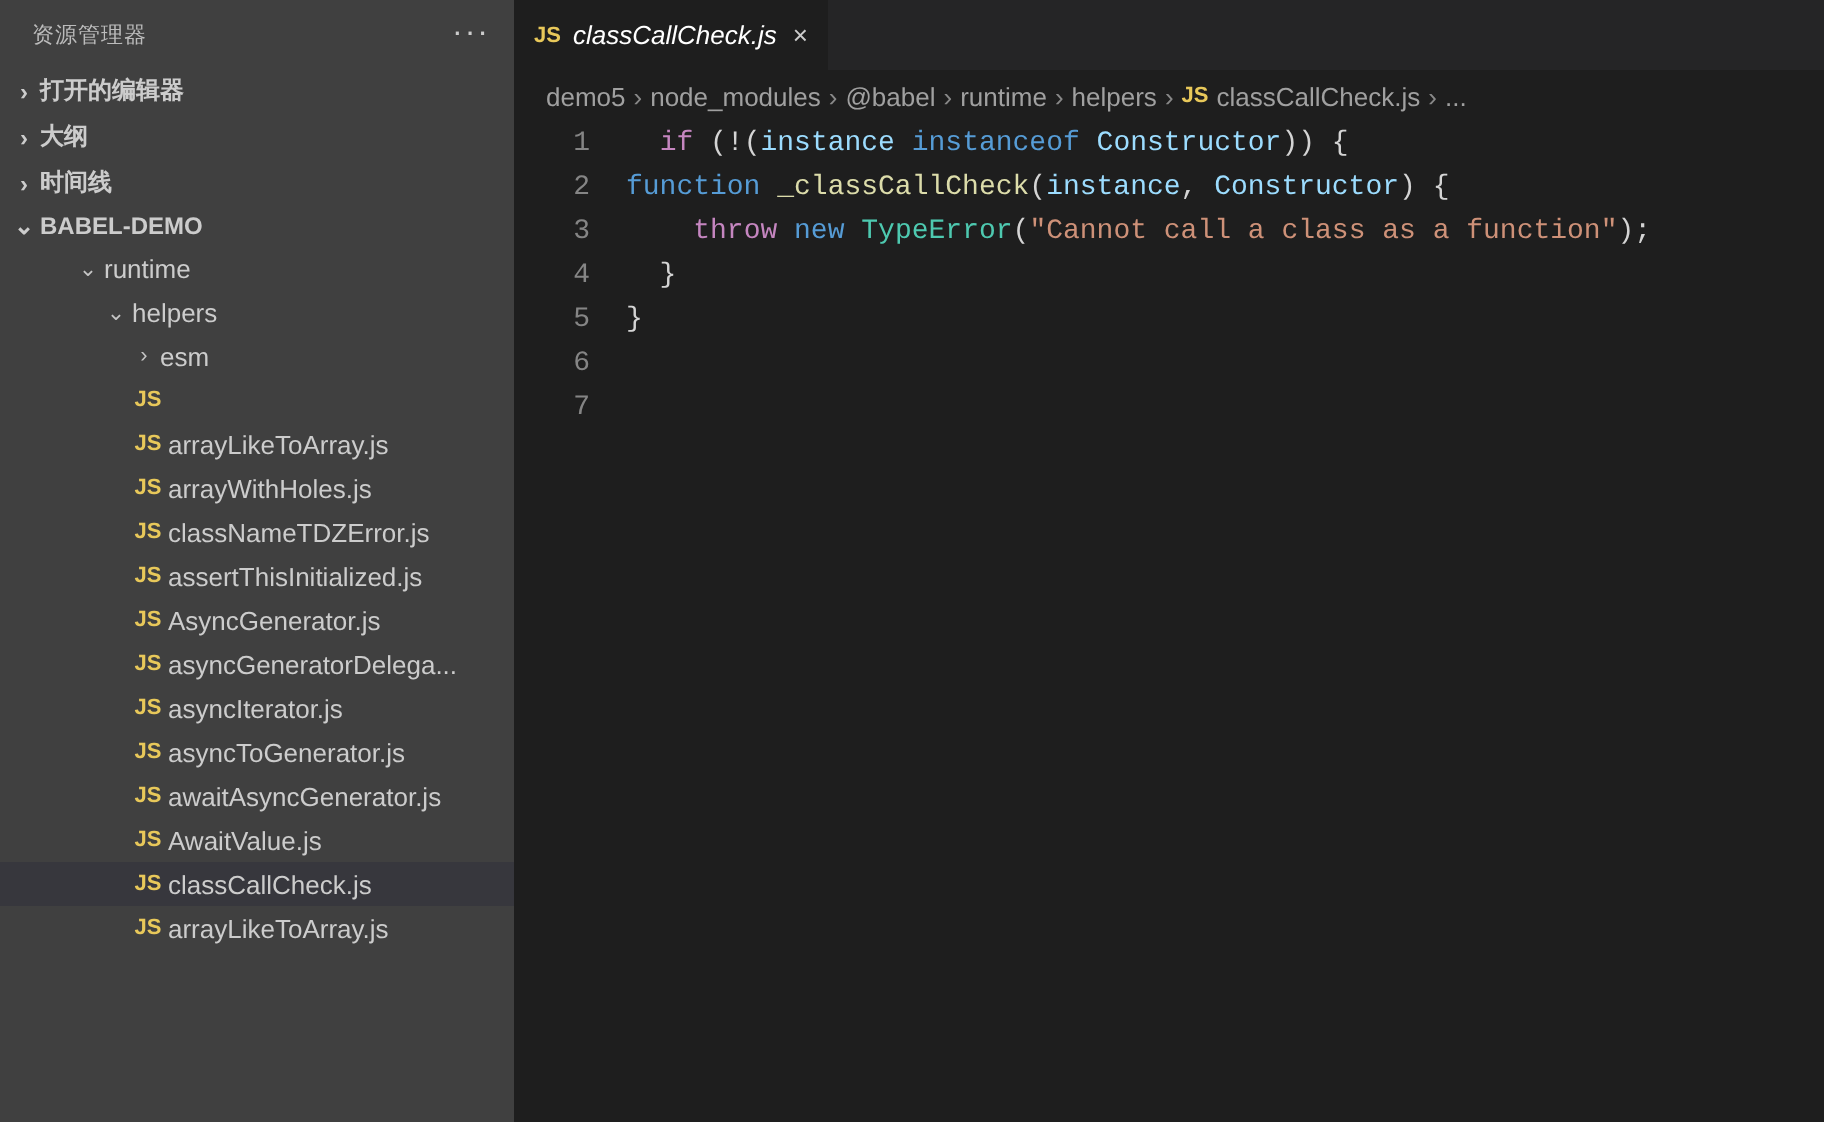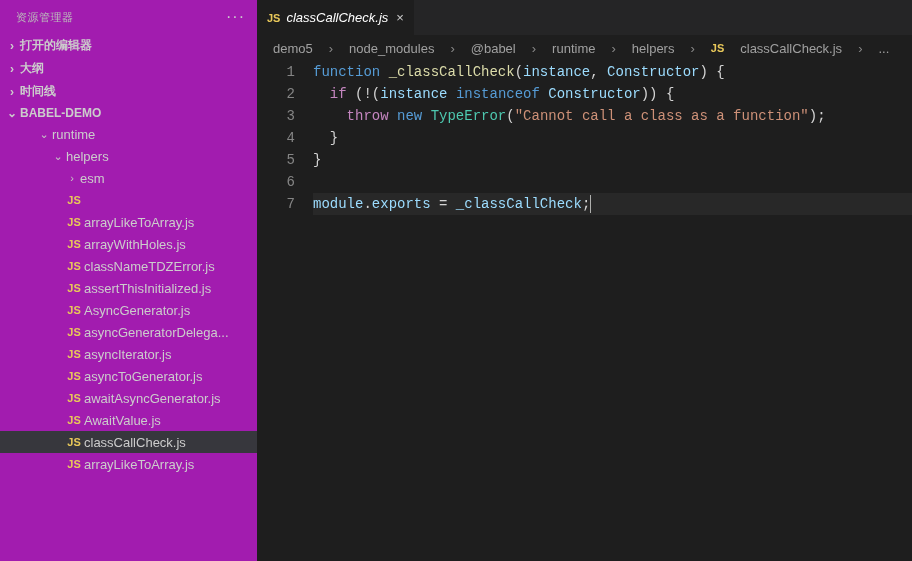--- a/index.html
+++ b/index.html
@@ -1,38 +1,38 @@
 <!DOCTYPE html>
 <html><head>
 <meta charset="utf-8">
 <style>
 * { margin: 0; padding: 0; box-sizing: border-box; }
 body { font-family: "Segoe UI", -apple-system, sans-serif; background: #1e1e1e; color: #cccccc; width: 912px; height: 561px; overflow: hidden; display: flex; }
-.sidebar { width: 257px; background: #a21caf; display: flex; flex-direction: column; overflow: hidden; }
+.sidebar { width: 257px; background: #404040; display: flex; flex-direction: column; overflow: hidden; }
 .sidebar-header { display: flex; align-items: center; justify-content: space-between; padding: 8px 12px 8px 16px; font-size: 11px; color: #bbbbbb; }
 .sidebar-title { letter-spacing: 0.5px; }
 .more-icon { color: #cccccc; cursor: pointer; font-size: 16px; letter-spacing: 1px; }
 .section-header { display: flex; align-items: center; padding: 3px 4px; font-size: 12px; font-weight: bold; color: #cccccc; cursor: pointer; }
 .section-header .chevron { width: 16px; text-align: center; font-size: 12px; color: #cccccc; }
 .file-list { flex: 1; overflow-y: auto; font-size: 13px; }
 .file-item { display: flex; align-items: center; padding: 2px 0 2px 0; cursor: pointer; white-space: nowrap; overflow: hidden; text-overflow: ellipsis; height: 22px; }
 .file-item.selected { background: #37373d; }
 .file-item .indent { display: inline-block; }
 .file-item .chevron { width: 16px; text-align: center; font-size: 11px; color: #cccccc; }
 .file-item .icon { width: 20px; text-align: center; font-weight: bold; font-size: 11px; }
 .file-item .js-icon { color: #e8c85a; }
 .file-item .folder-chev { color: #c5c5c5; }
 .file-item .name { overflow: hidden; text-overflow: ellipsis; }
 .editor { flex: 1; background: #1e1e1e; display: flex; flex-direction: column; }
 .tabs { display: flex; background: #252526; height: 35px; }
 .tab { display: flex; align-items: center; padding: 0 10px; background: #1e1e1e; border-right: 1px solid #252526; font-size: 13px; color: #ffffff; cursor: pointer; }
 .tab .icon { color: #e8c85a; font-weight: bold; font-size: 11px; margin-right: 6px; }
 .tab .name { font-style: italic; }
 .tab .close { margin-left: 8px; color: #cccccc; cursor: pointer; }
-.breadcrumb { display: flex; align-items: center; padding: 4px 16px; font-size: 13px; color: #a0a0a0; height: 26px; gap: 12px; }
+.breadcrumb { display: flex; align-items: center; padding: 4px 16px; font-size: 13px; color: #a0a0a0; height: 26px; }
 .breadcrumb .sep { margin: 0 4px; color: #888; }
 .breadcrumb .js-icon { color: #e8c85a; font-weight: bold; font-size: 11px; margin-right: 4px; }
 .code-area { display: flex; flex: 1; font-family: Consolas, "Courier New", monospace; font-size: 14px; line-height: 22px; }
 .gutter { width: 56px; text-align: right; padding-right: 18px; color: #858585; user-select: none; }
 .gutter .ln { height: 22px; }
 .code { flex: 1; color: #d4d4d4; }
 .code .line { height: 22px; white-space: pre; }
 .code .line.hl { background: #282828; }
 .tok-keyword { color: #c586c0; }
 .tok-keyword2 { color: #569cd6; }
@@ -180,22 +180,21 @@
     <div class="gutter" id="gutter">
         <div class="ln">1</div>
         <div class="ln">2</div>
         <div class="ln">3</div>
         <div class="ln">4</div>
         <div class="ln">5</div>
         <div class="ln">6</div>
         <div class="ln">7</div>
       </div>
     <div class="code">
+      <div class="line">  <span class="tok-keyword">if</span> <span class="tok-punct">(!(</span><span class="tok-var">instance</span> <span class="tok-keyword2">instanceof</span> <span class="tok-var">Constructor</span><span class="tok-punct">)) {</span></div>
       <div class="line"><span class="tok-keyword2">function</span> <span class="tok-func">_classCallCheck</span><span class="tok-punct">(</span><span class="tok-var">instance</span><span class="tok-punct">, </span><span class="tok-var">Constructor</span><span class="tok-punct">) {</span></div>
-      <div class="line">  <span class="tok-keyword">if</span> <span class="tok-punct">(!(</span><span class="tok-var">instance</span> <span class="tok-keyword2">instanceof</span> <span class="tok-var">Constructor</span><span class="tok-punct">)) {</span></div>
       <div class="line">    <span class="tok-keyword">throw</span> <span class="tok-keyword2">new</span> <span class="tok-type">TypeError</span><span class="tok-punct">(</span><span class="tok-string">"Cannot call a class as a function"</span><span class="tok-punct">);</span></div>
       <div class="line"><span class="tok-punct">  }</span></div>
       <div class="line"><span class="tok-punct">}</span></div>
       <div class="line"></div>
-      <div class="line hl"><span class="tok-var">module</span><span class="tok-punct">.</span><span class="tok-var">exports</span><span class="tok-punct"> = </span><span class="tok-var">_classCallCheck</span><span class="tok-punct">;</span><span class="cursor"></span></div>
     </div>
   </div>
 </div>
 
 </body></html>

